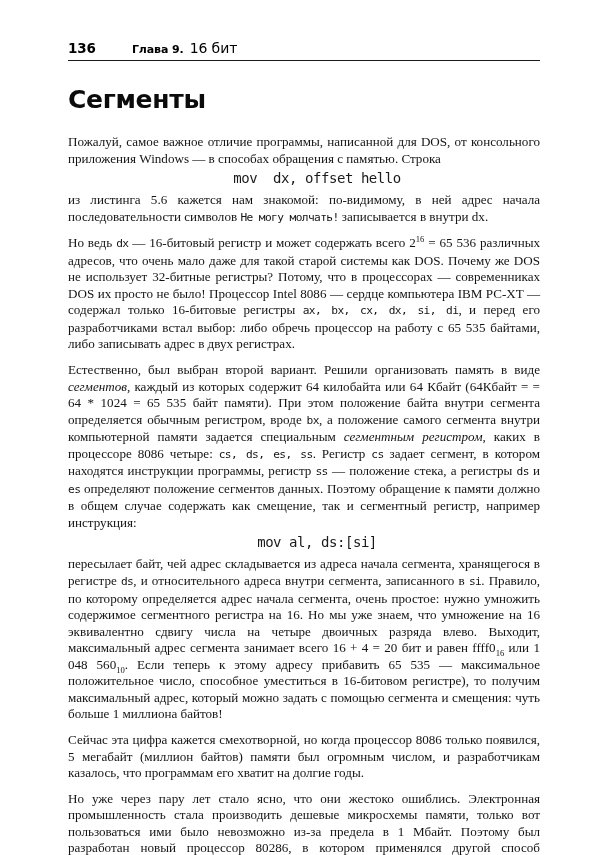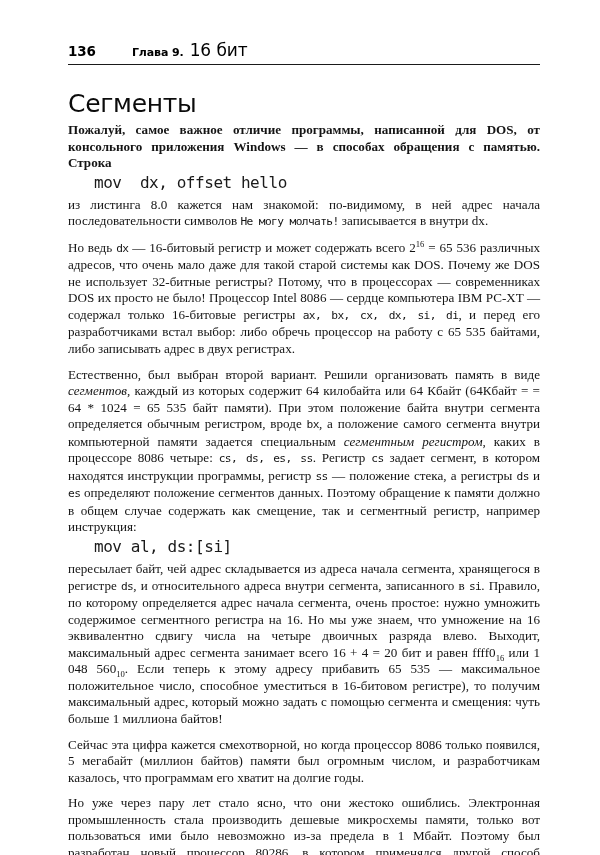--- a/index.html
+++ b/index.html
@@ -46,34 +46,34 @@
     letter-spacing: -0.1px;
   }
   .runhead-chapter {
     font-weight: bold;
     font-size: 11px;
     margin-left: 36px;
     letter-spacing: -0.1px;
   }
   .runhead-title {
     font-weight: normal;
-    font-size: 17px;
+    font-size: 14px;
     margin-left: 6px;
     letter-spacing: -0.1px;
   }
   .runhead-rule {
     margin-top: 4px;
     border-bottom: 1.6px solid #1a1a1a;
     width: 472px;
   }
 
   
   h1.section-title {
     font-family: "DejaVu Sans", "Liberation Sans", sans-serif;
-    font-weight: normal;
+    font-weight: bold;
     font-size: 25px;
     line-height: 1;
     margin: 26px 0 0 0;
     letter-spacing: -0.3px;
     color: #0b0b0b;
   }
 
   
   p.para {
     margin: 0;
@@ -82,37 +82,37 @@
     line-height: 16.55px;
     text-align: justify;
     text-justify: inter-word;
     hyphens: manual;
     color: #141414;
   }
   p.para + p.para {
     margin-top: 9px;
   }
   p.first-para {
-    margin-top: 6px;
-    font-weight: bold;
+    margin-top: 22px;
   }
   p.after-code {
     margin-top: 7px;
   }
 
   
   pre.code {
     margin: 4px 0 0 0;
     padding: 0 0 0 26px;
     font-family: "DejaVu Sans Mono", "Liberation Mono", monospace;
-    font-size: 16px;
+    font-size: 14px;
     line-height: 14px;
     letter-spacing: -0.45px;
     color: #1a1a1a;
     white-space: pre;
+    text-align: center;
   }
 
   
   code.mono {
     font-family: "DejaVu Sans Mono", "Liberation Mono", monospace;
     font-size: 11.2px;
     letter-spacing: -0.6px;
     color: #141414;
   }
   em.it {
@@ -141,21 +141,21 @@
       <span class="runhead-title">16 бит</span>
     </div>
     <div class="runhead-rule"></div>
 
     <h1 class="section-title">Сегменты</h1>
 
     <p class="para first-para"><span>Пожалуй, самое важное отличие программы, написанной для DOS, от консольного приложения Windows — в способах обращения с памятью. Строка</span></p>
 
     <pre class="code">mov  dx, offset hello</pre>
 
-    <p class="para after-code"><span>из листинга 8.0 кажется нам знакомой: по-видимому, в ней адрес начала последовательности символов </span><code class="mono">Не могу молчать!</code><span> записывается в внутри dx.</span></p>
+    <p class="para after-code"><span>из листинга 5.6 кажется нам знакомой: по-видимому, в ней адрес начала последовательности символов </span><code class="mono">Не могу молчать!</code><span> записывается в внутри dx.</span></p>
 
     <p class="para"><span>Но ведь </span><code class="mono">dx</code><span> — 16-битовый регистр и может содержать всего 2</span><sup class="sup">16</sup><span> = 65 536 различных адресов, что очень мало даже для такой старой системы как DOS. Почему же DOS не использует 32-битные регистры? Потому, что в процессорах — современниках DOS их просто не было! Процессор Intel 8086 — сердце компьютера IBM PC-XT — содержал только 16-битовые регистры </span><code class="mono">ax, bx, cx, dx, si, di</code><span>, и перед его разработчиками встал выбор: либо обречь процессор на работу с 65 535 байтами, либо записывать адрес в двух регистрах.</span></p>
 
     <p class="para"><span>Естественно, был выбран второй вариант. Решили организовать память в виде </span><em class="it">сегментов</em><span>, каждый из которых содержит 64 килобайта или 64 Кбайт (64Кбайт = = 64 * 1024 = 65 535 байт памяти). При этом положение байта внутри сегмента определяется обычным регистром, вроде </span><code class="mono">bx</code><span>, а положение самого сегмента внутри компьютерной памяти задается специальным </span><em class="it">сегментным регистром</em><span>, каких в процессоре 8086 четыре: </span><code class="mono">cs, ds, es, ss</code><span>. Регистр </span><code class="mono">cs</code><span> задает сегмент, в котором находятся инструкции программы, регистр </span><code class="mono">ss</code><span> — положение стека, а регистры </span><code class="mono">ds</code><span> и </span><code class="mono">es</code><span> определяют положение сегментов данных. Поэтому обращение к памяти должно в общем случае содержать как смещение, так и сегментный регистр, например инструкция:</span></p>
 
     <pre class="code">mov al, ds:[si]</pre>
 
     <p class="para after-code"><span>пересылает байт, чей адрес складывается из адреса начала сегмента, хранящегося в регистре </span><code class="mono">ds</code><span>, и относительного адреса внутри сегмента, записанного в </span><code class="mono">si</code><span>. Правило, по которому определяется адрес начала сегмента, очень простое: нужно умножить содержимое сегментного регистра на 16. Но мы уже знаем, что умножение на 16 эквивалентно сдвигу числа на четыре двоичных разряда влево. Выходит, максимальный адрес сегмента занимает всего 16 + 4 = 20 бит и равен </span><span>ffff0</span><sub class="sub">16</sub><span> или 1 048 560</span><sub class="sub">10</sub><span>. Если теперь к этому адресу прибавить 65 535 — максимальное положительное число, способное уместиться в 16-битовом регистре), то получим максимальный адрес, который можно задать с помощью сегмента и смещения: чуть больше 1 миллиона байтов!</span></p>
 
     <p class="para"><span>Сейчас эта цифра кажется смехотворной, но когда процессор 8086 только появился, 5 мегабайт (миллион байтов) памяти был огромным числом, и разработчикам казалось, что программам его хватит на долгие годы.</span></p>

